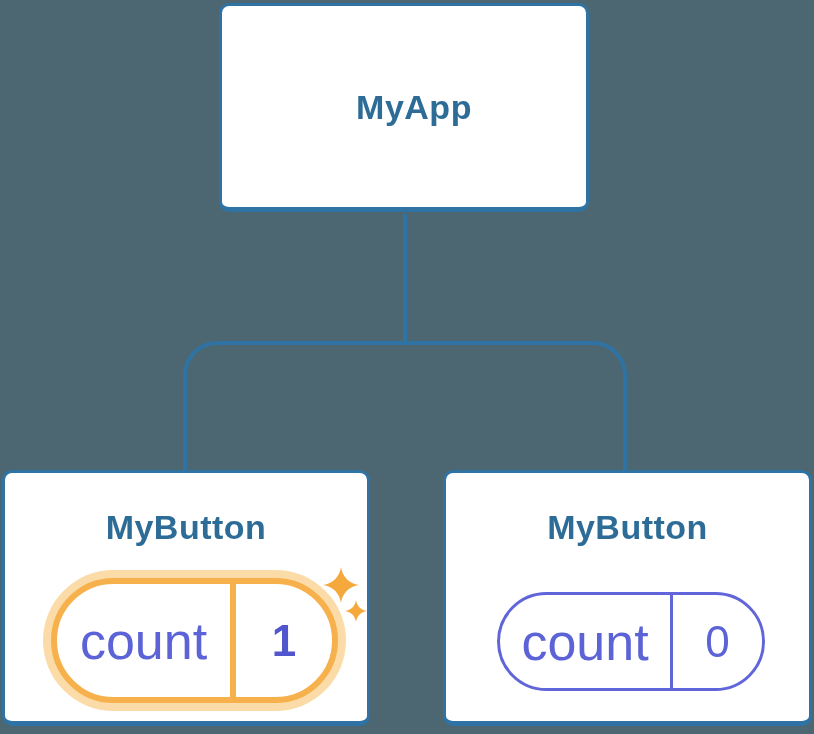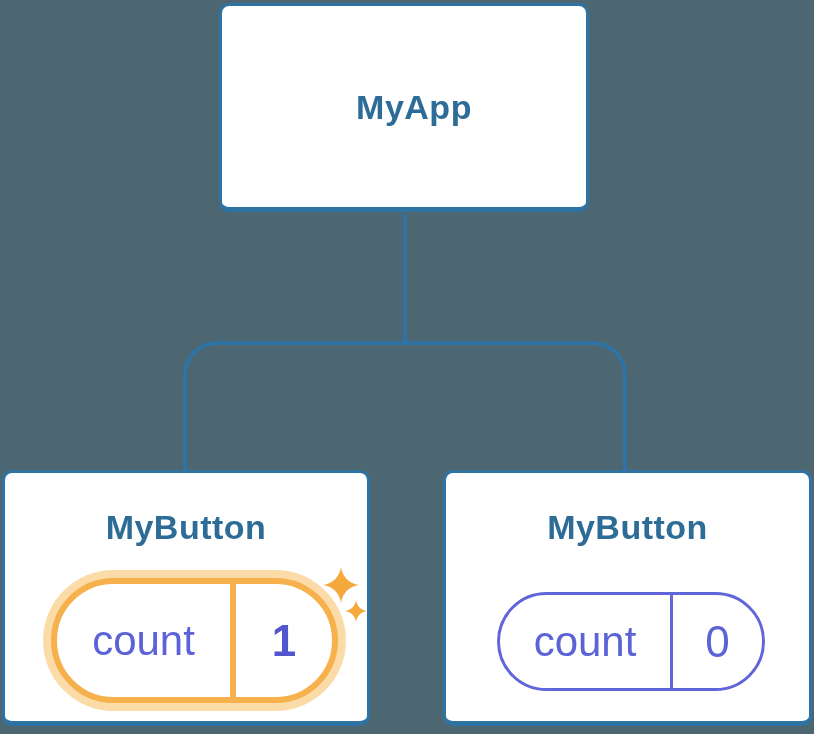--- a/index.html
+++ b/index.html
@@ -93,21 +93,21 @@
     align-items: center;
     justify-content: center;
   }
   .pill-highlight .sec-name { width: 173px; }
   .pill-highlight .sec-value { flex: 1; }
   .pill-plain .sec-name { width: 170px; }
   .pill-plain .sec-value { flex: 1; }
 
   .state-name {
     color: var(--purple, #5C63D6);
-    font-size: 42px;
+    font-size: 52px;
     font-weight: 400;
   }
   .state-value {
     color: var(--purple, #5C63D6);
     font-size: 44px;
     font-weight: 400;
   }
   .pill-highlight .state-value {
     color: var(--purple-strong, #5156CE);
     font-weight: 700;

